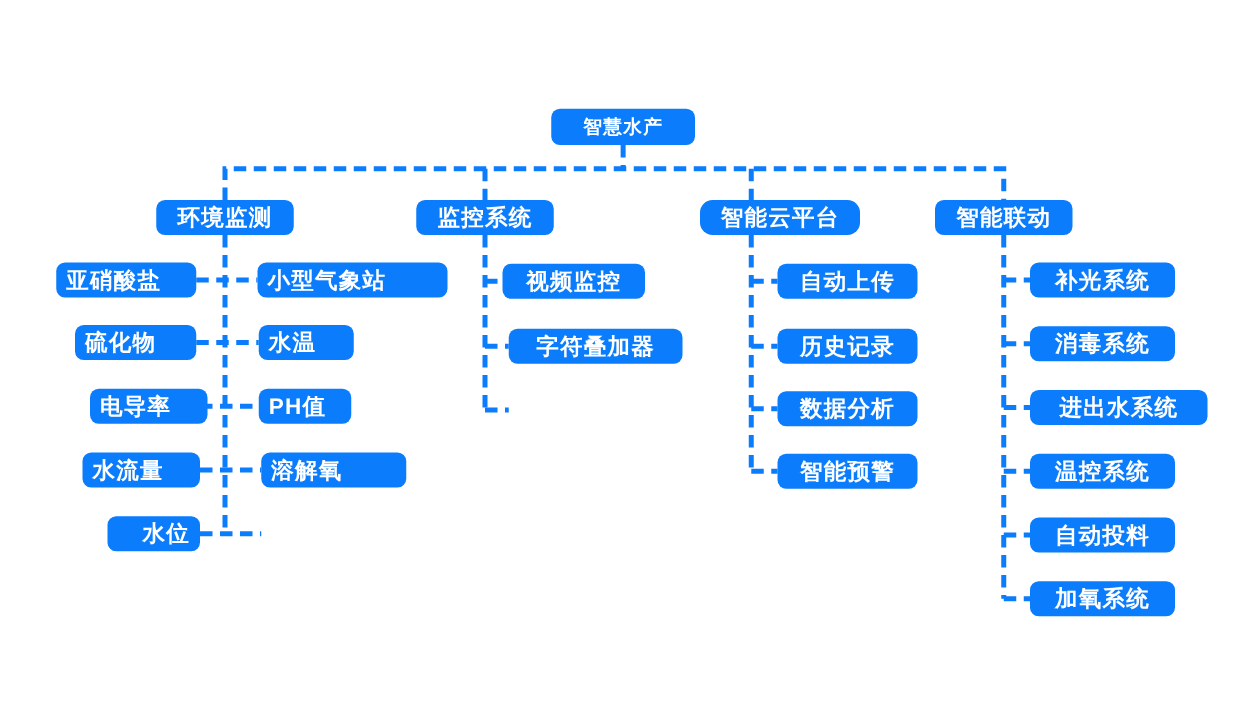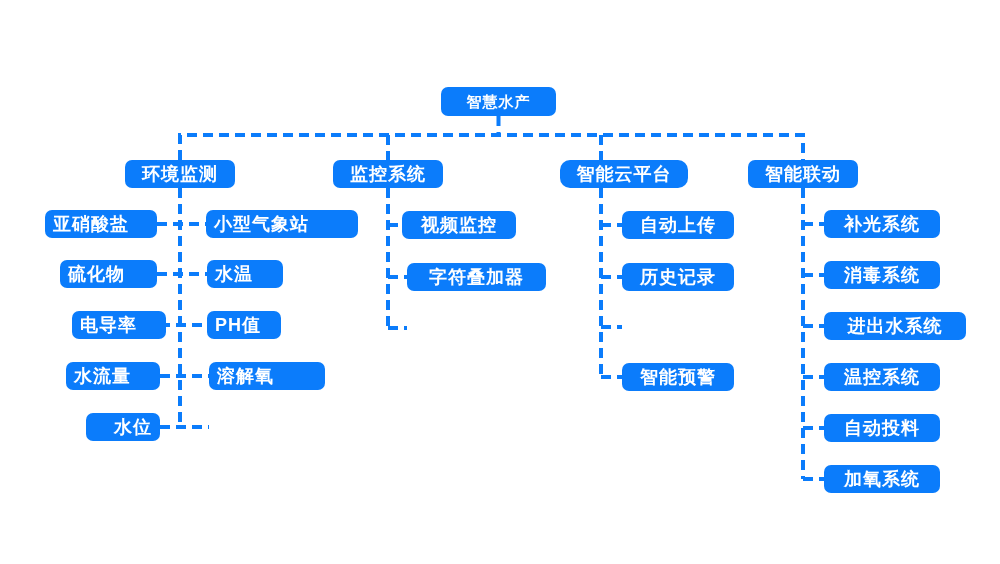--- a/index.html
+++ b/index.html
@@ -106,20 +106,21 @@
   <div class="node node--left" style="left:206px;top:210px;width:152px;">小型气象站</div>
   <div class="node node--left" style="left:207px;top:260px;width:76px;">水温</div>
   <div class="node node--left" style="left:207px;top:311px;width:74px;">PH值</div>
   <div class="node node--left" style="left:209px;top:362px;width:116px;">溶解氧</div>
 
   <div class="node" style="left:402px;top:211px;width:114px;">视频监控</div>
   <div class="node" style="left:407px;top:263px;width:139px;">字符叠加器</div>
 
   <div class="node" style="left:622px;top:211px;width:112px;">自动上传</div>
   <div class="node" style="left:622px;top:263px;width:112px;">历史记录</div>
+  <div class="node" style="left:622px;top:313px;width:112px;">数据分析</div>
   <div class="node" style="left:622px;top:363px;width:112px;">智能预警</div>
 
   <div class="node" style="left:824px;top:210px;width:116px;">补光系统</div>
   <div class="node" style="left:824px;top:261px;width:116px;">消毒系统</div>
   <div class="node" style="left:824px;top:312px;width:142px;">进出水系统</div>
   <div class="node" style="left:824px;top:363px;width:116px;">温控系统</div>
   <div class="node" style="left:824px;top:414px;width:116px;">自动投料</div>
   <div class="node" style="left:824px;top:465px;width:116px;">加氧系统</div>
 
 </div>

